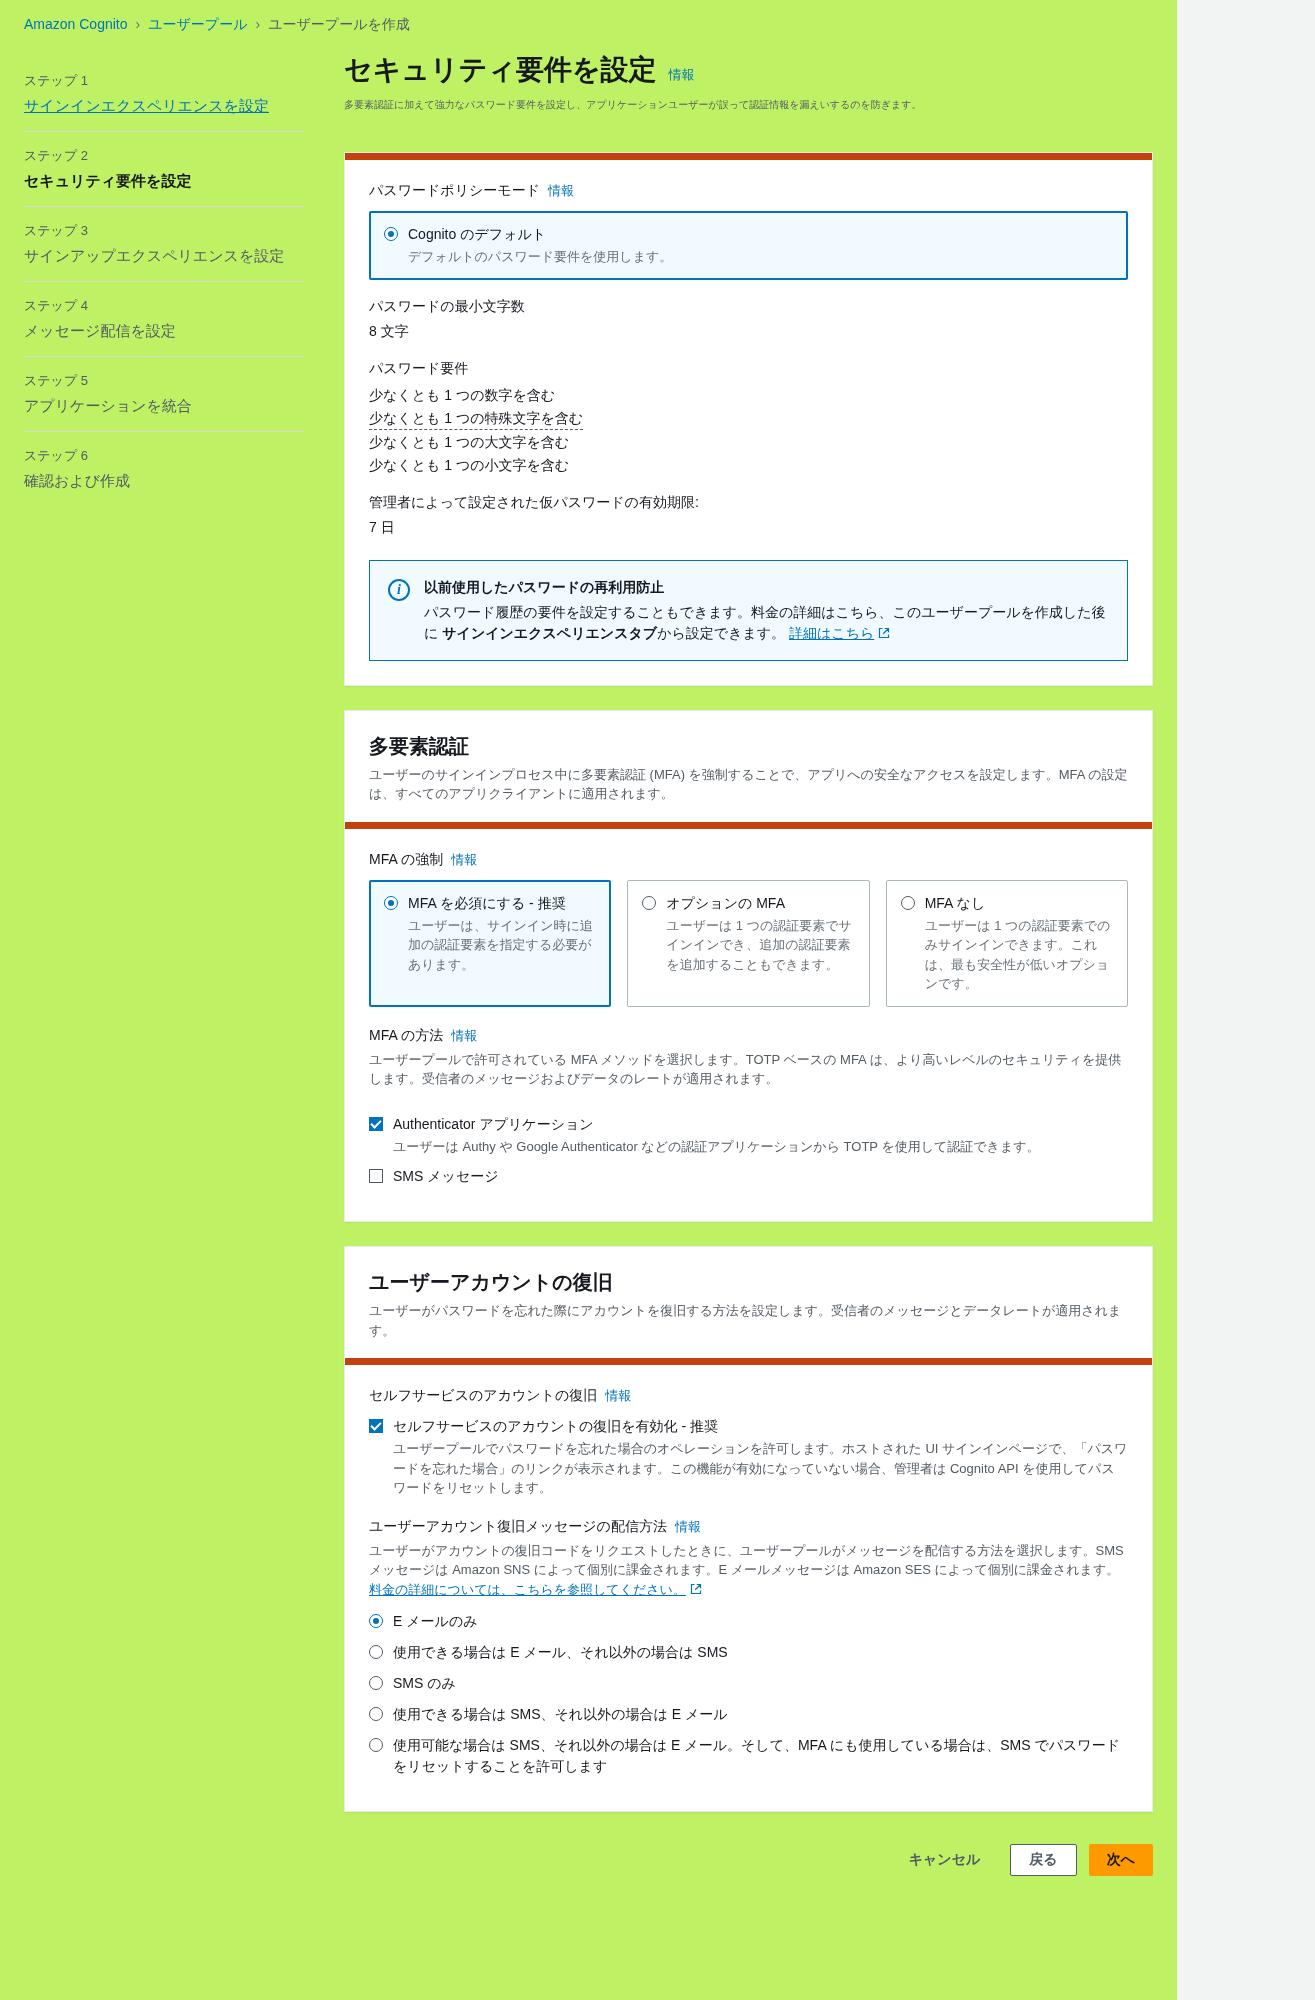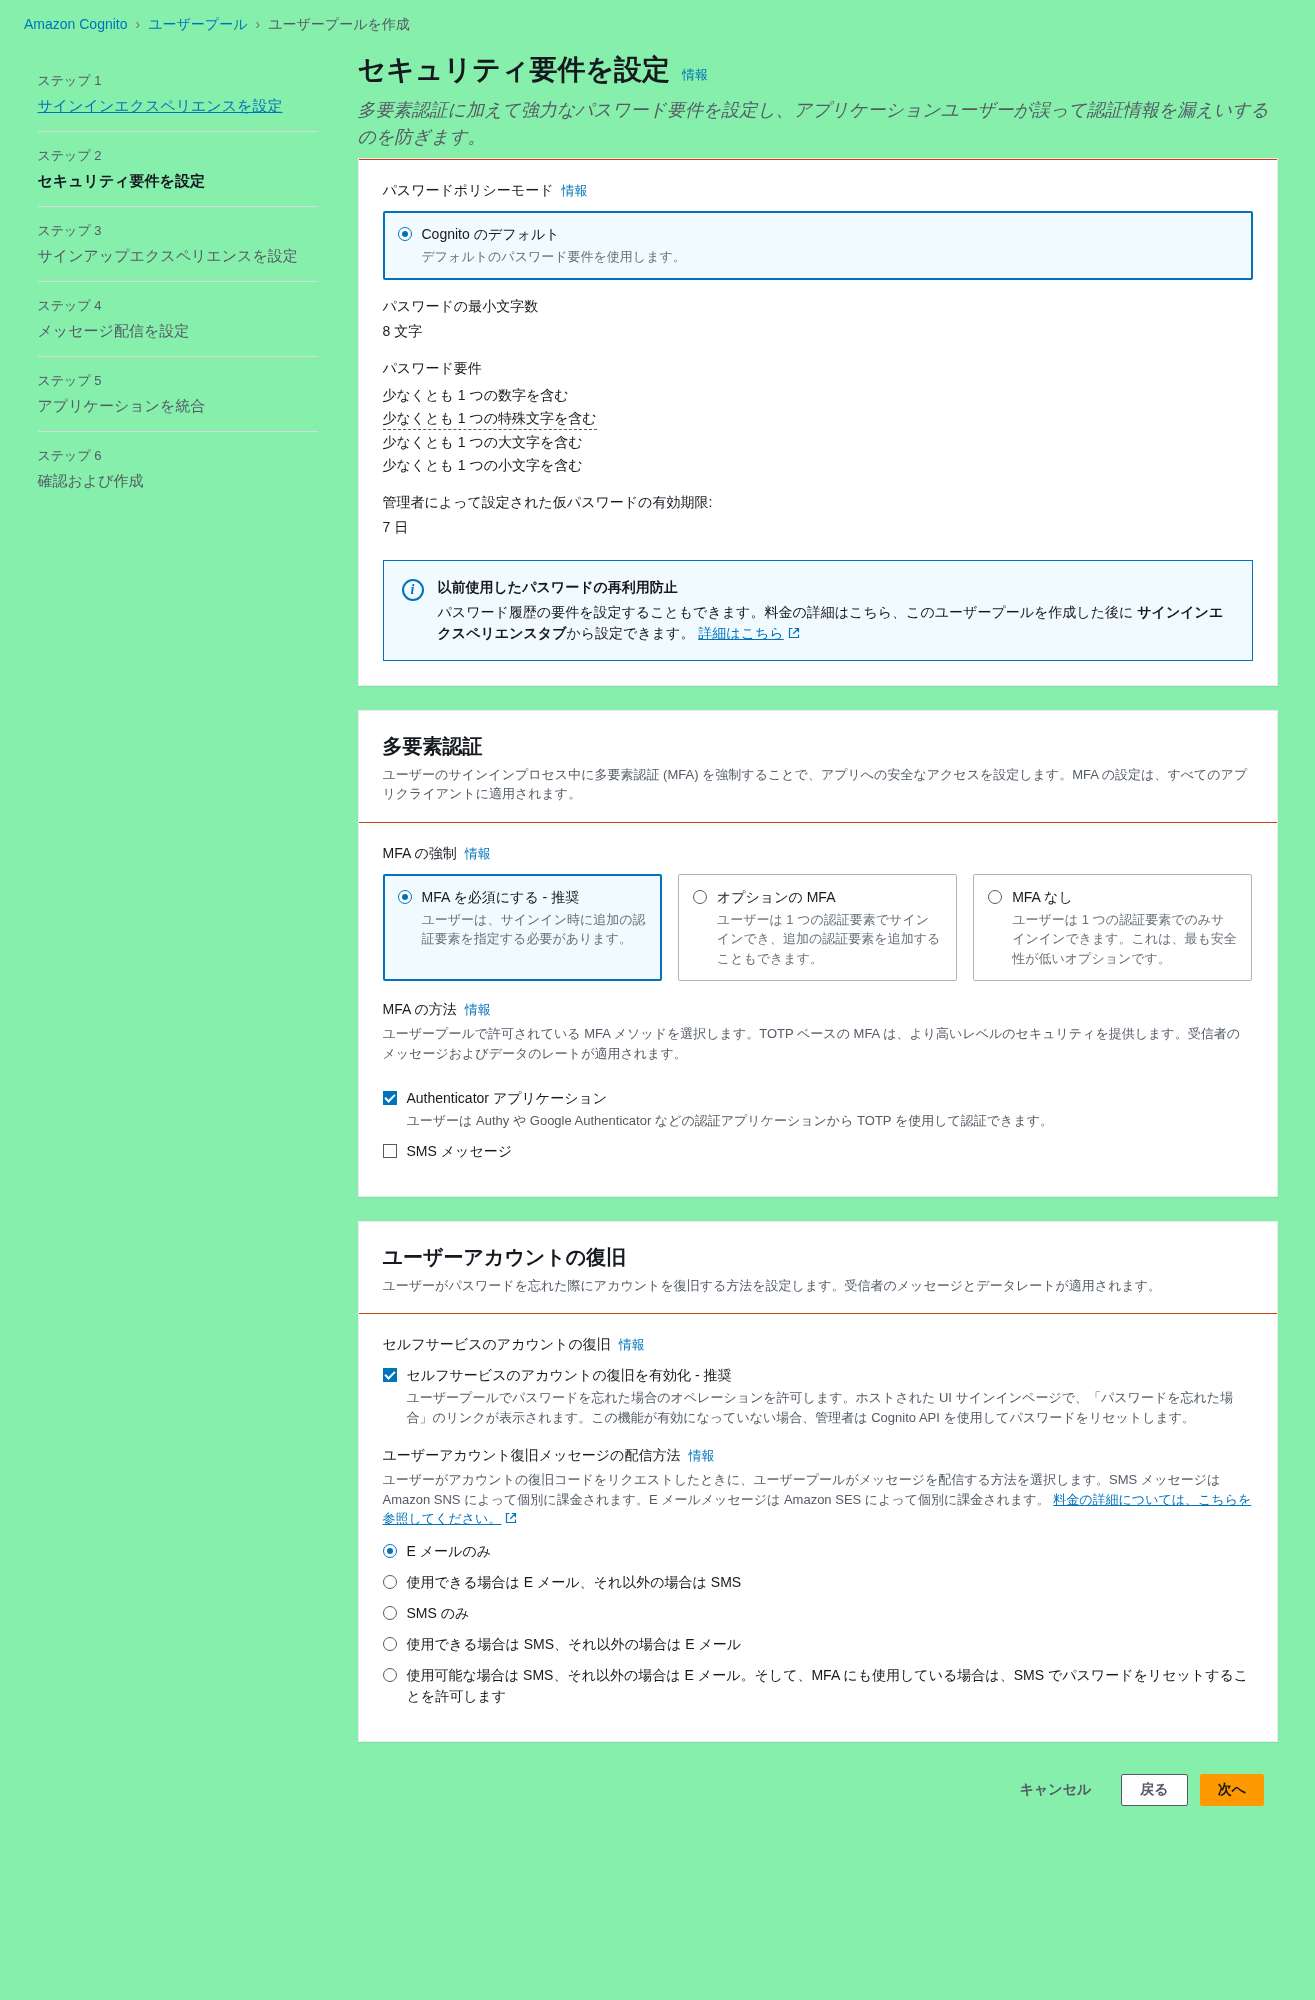--- a/index.html
+++ b/index.html
@@ -4,23 +4,23 @@
 <style>
   * { box-sizing: border-box; margin: 0; padding: 0; }
   body {
     font-family: "Amazon Ember", "Helvetica Neue", Arial, sans-serif;
     background: #f2f3f3;
     color: #16191f;
     font-size: 14px;
     line-height: 1.5;
   }
   .page {
-    width: 1315px;
+    width: 1177px;
     min-height: 2000px;
-    background: #86efac;
+    background: #bef264;
     padding-bottom: 40px;
   }
   .breadcrumb {
     padding: 14px 24px;
     font-size: 14px;
     display: flex;
     align-items: center;
     gap: 8px;
     color: #545b64;
   }
@@ -64,23 +64,22 @@
   }
   h1.page-title {
     font-size: 28px;
     font-weight: 700;
     color: #16191f;
     display: inline;
   }
   .page-desc {
     color: #545b64;
     margin-top: 6px;
-    margin-bottom: 7px;
-    font-size: 18px;
-    font-style: italic;
+    margin-bottom: 40px;
+    font-size: 10px;
   }
   .info-link {
     color: #0073bb;
     font-size: 13px;
     font-weight: 400;
     margin-left: 8px;
     text-decoration: none;
   }
   .panel {
     background: #fff;
@@ -95,21 +94,21 @@
     font-size: 20px;
     font-weight: 700;
     display: inline;
   }
   .panel-desc {
     color: #545b64;
     font-size: 13px;
     margin-top: 4px;
   }
   .panel-body {
-    border-top: 1px solid #c2410c;
+    border-top: 7px solid #c2410c;
     padding: 20px 24px 24px;
   }
   .field-label {
     font-size: 14px;
     font-weight: 400;
     color: #16191f;
     margin-bottom: 10px;
     display: flex;
     align-items: baseline;
   }

